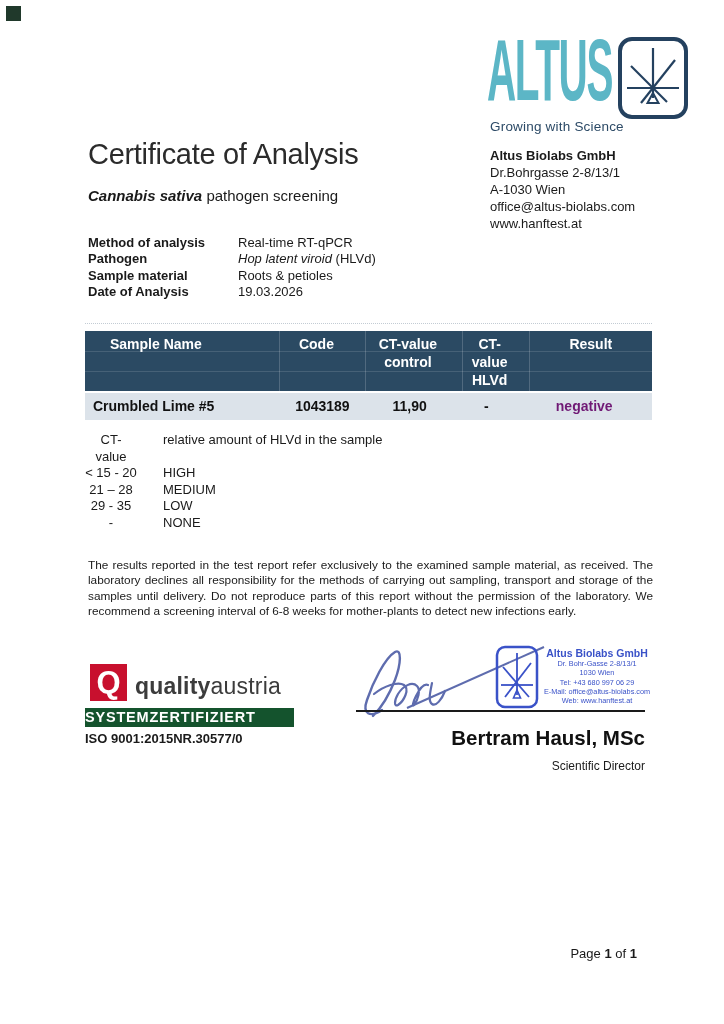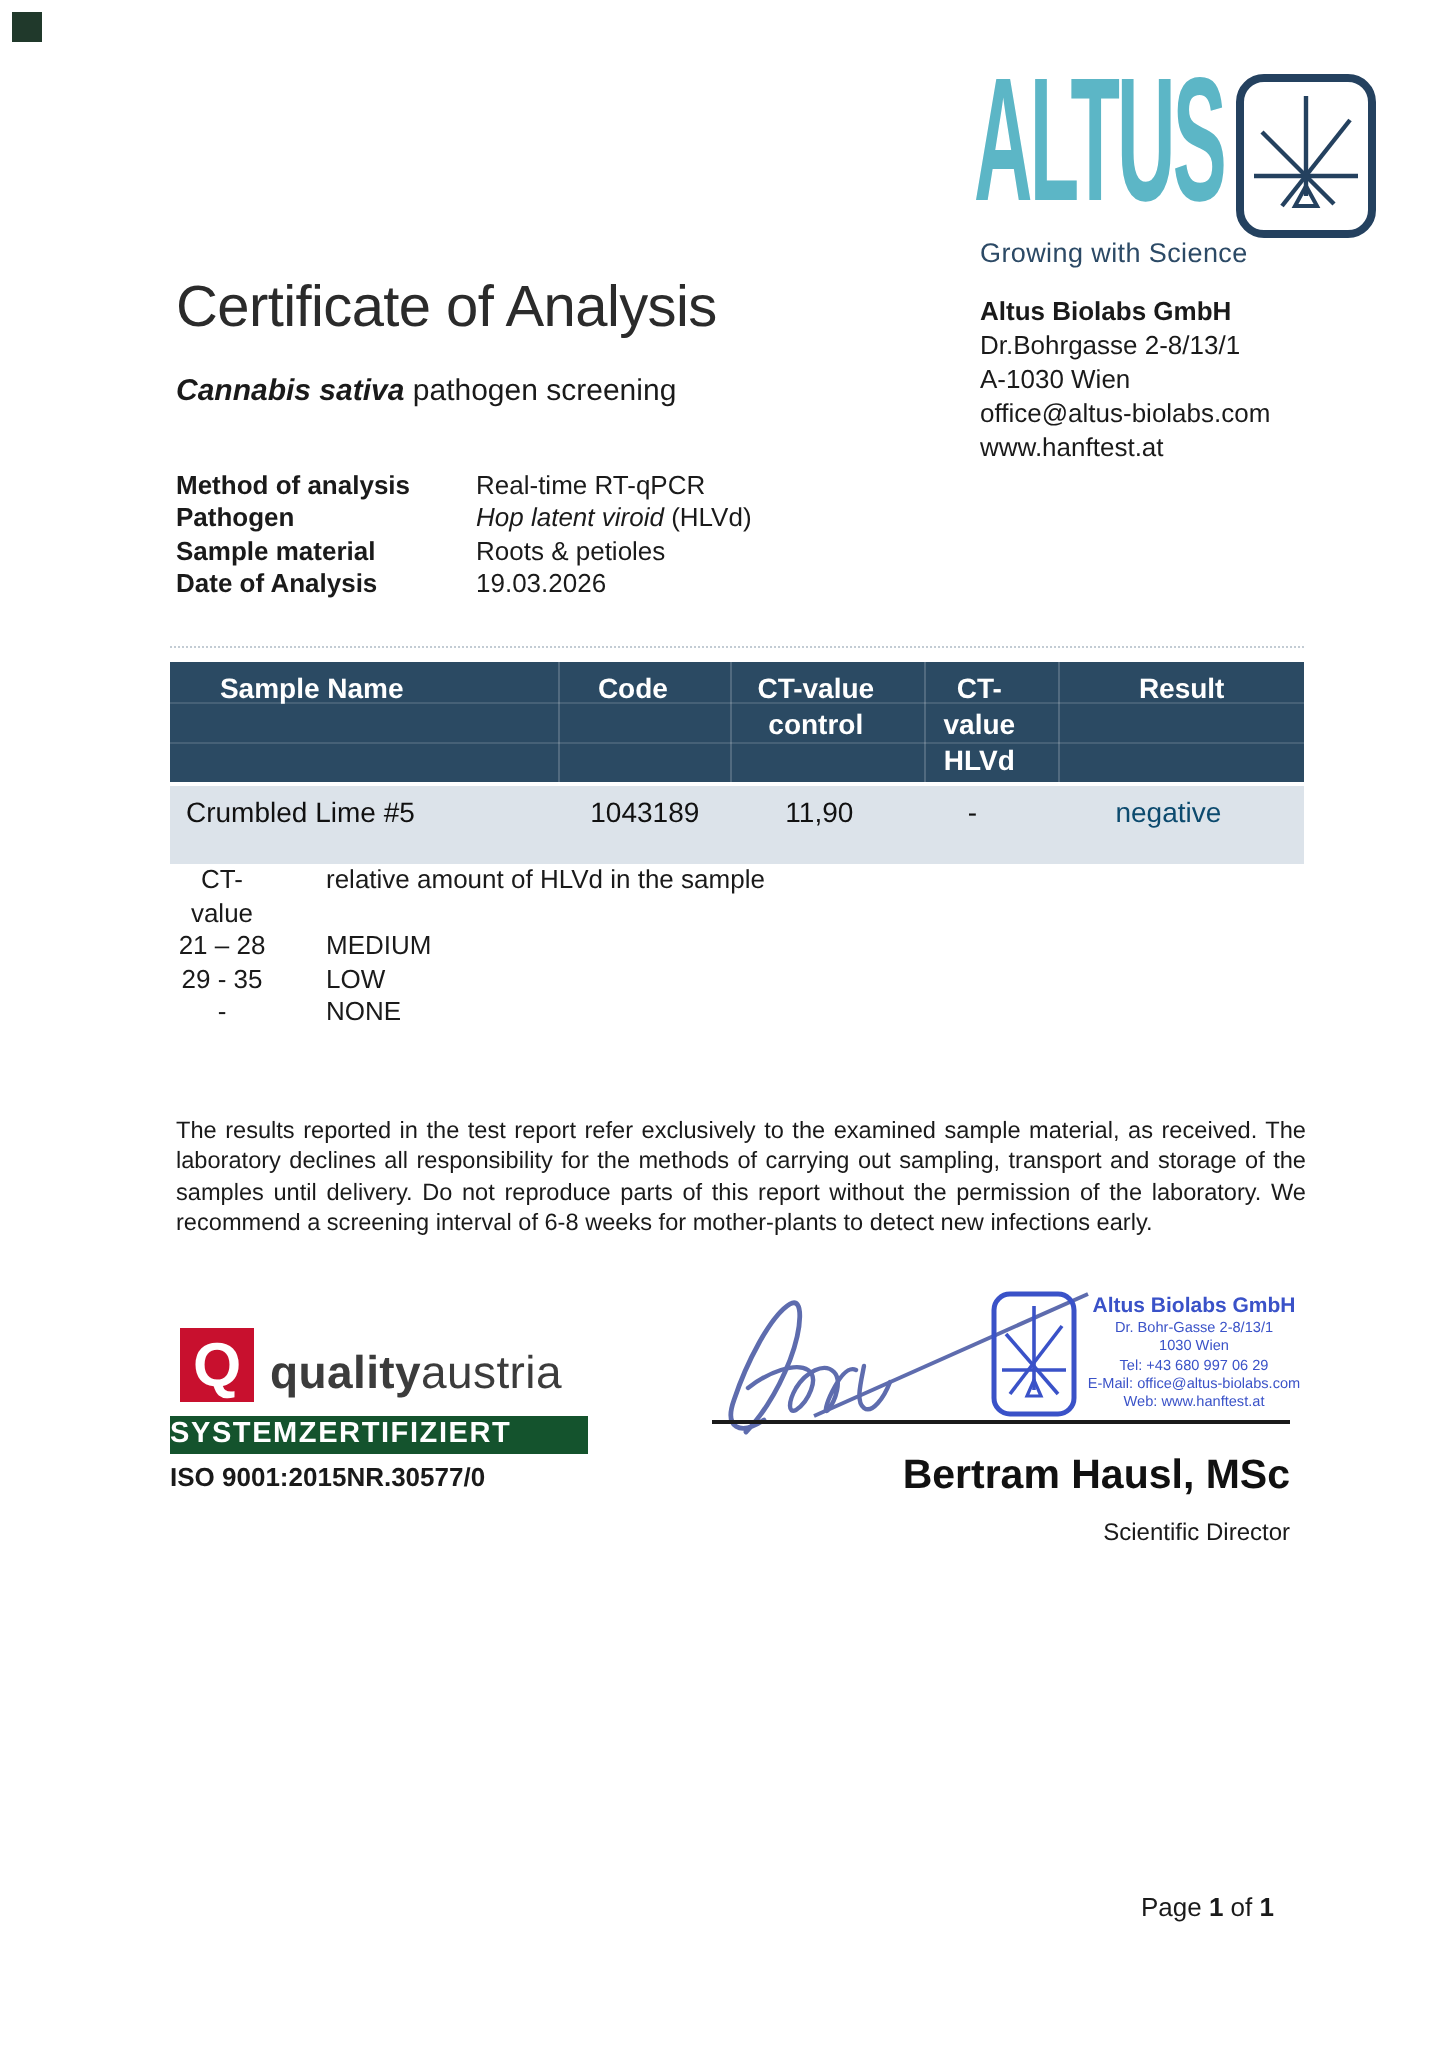--- a/index.html
+++ b/index.html
@@ -28,25 +28,25 @@
   .info-row .val .sci { font-style:italic; }
 
   .divider-dotted { position:absolute; left:85px; top:323px; width:567px; border-top:1px dotted #c3ccd4; }
 
   
   .rtable { position:absolute; left:85px; top:331px; width:567px; }
   .rhead { display:flex; background:#2b4a63; color:#fff; height:60px; position:relative;gap:12px; }
   .rhead .cell { padding-top:4px; font-size:14px; font-weight:bold; line-height:18px; text-align:center; border-left:1px solid rgba(255,255,255,0.18); }
   .rhead .cell:first-child { border-left:none; }
   .hline { position:absolute; left:0; width:100%; height:1px; background:rgba(255,255,255,0.13); }
-  .rrow { display:flex; background:#dce3ea; height:39px; line-height:27px; margin-top:2px; font-size:14px; font-weight:normal; color:#111; }
+  .rrow { display:flex; background:#dce3ea; height:27px; line-height:27px; margin-top:2px; font-size:14px; font-weight:bold; color:#111; }
   .rrow .cell { text-align:center; }
   .rrow .cell.sample { text-align:left; padding-left:8px; }
   .c1 { width:168px; } .c2 { width:88px;margin-left:40px; } .c3 { width:100px; } .c4 { width:65px; } .c5 { width:146px; }
-  .result-neg { color:#0c4a6e; }
+  .result-neg { color:#701a75; }
 
   
   .legend { position:absolute; left:85px; top:432px; font-size:13px; line-height:16.5px; color:#1a1a1a; }
   .legend .lrow { display:flex; }
   .legend .rng { width:52px; text-align:center; }
   .legend .lab { margin-left:26px; }
 
   .disclaimer { position:absolute; left:88px; top:558px; width:565px; font-size:11.8px; line-height:15.4px; text-align:justify; color:#1a1a1a; }
 
   
@@ -158,20 +158,24 @@
       <div class="cell c5 result-neg">negative</div>
     </div>
   </div>
 
   <div class="legend">
     <div class="lrow">
       <span class="rng">CT-value</span>
       <span class="lab">relative amount of HLVd in the sample</span>
     </div>
     <div class="lrow">
+      <span class="rng">&lt; 15 - 20</span>
+      <span class="lab">HIGH</span>
+    </div>
+    <div class="lrow">
       <span class="rng">21 – 28</span>
       <span class="lab">MEDIUM</span>
     </div>
     <div class="lrow">
       <span class="rng">29 - 35</span>
       <span class="lab">LOW</span>
     </div>
     <div class="lrow">
       <span class="rng">-</span>
       <span class="lab">NONE</span>

